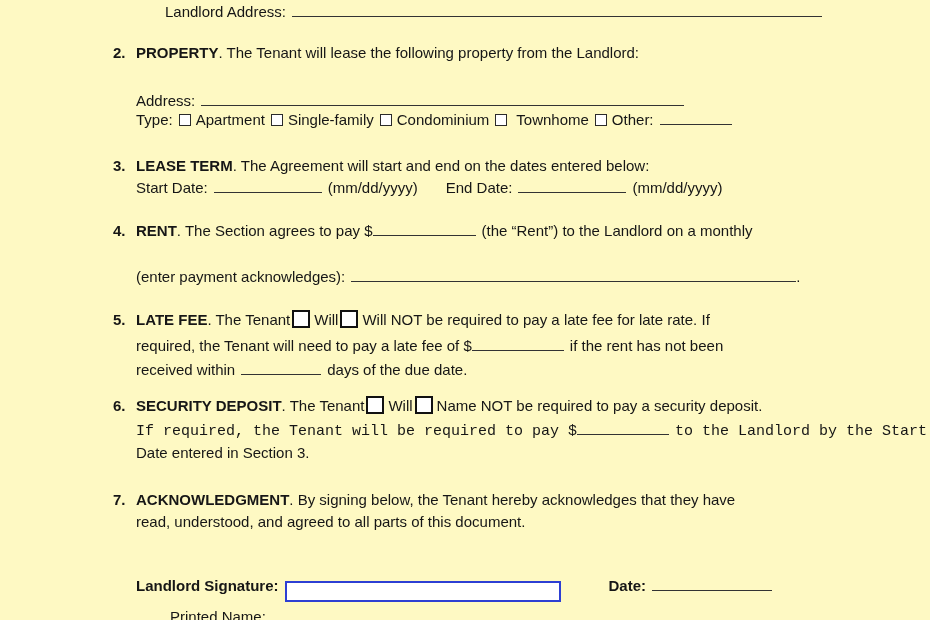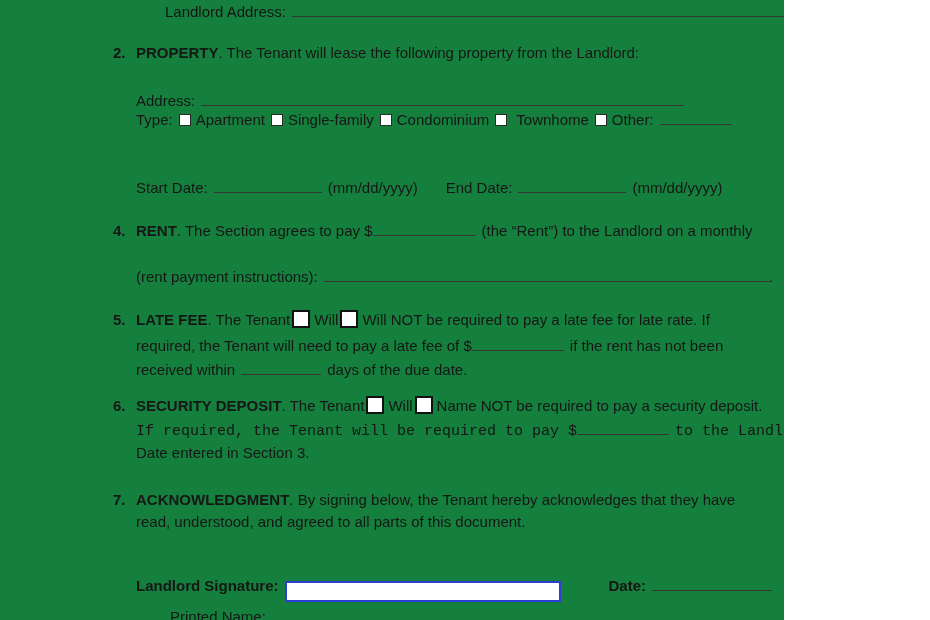--- a/index.html
+++ b/index.html
@@ -1,17 +1,17 @@
 <!DOCTYPE html>
 <html><head>
 <meta charset="utf-8">
 <style>
   html,body { margin:0; padding:0; background:#ffffff; }
   .page {
-    position:relative; width:784px; height:620px; background:#15803d;
+    position:relative; width:930px; height:620px; background:#fef9c3;
     font-family:"Liberation Sans", sans-serif; font-size:15px; color:#161616;
     overflow:hidden;
   }
   .line { position:absolute; white-space:nowrap; line-height:20px; }
   .num  { font-weight:bold; display:inline-block; width:23px; }
   .bold { font-weight:bold; }
   .blank {
     display:inline-block; height:14px; vertical-align:baseline;
     border-bottom:1.5px solid #333333; margin-left:6px;
   }
@@ -48,29 +48,32 @@
   <div class="line" style="left:113px; top:43px;">
     <span class="num">2.</span><span class="bold">PROPERTY</span><span>. The Tenant will lease the following property from the Landlord:</span>
   </div>
   <div class="line" style="left:136px; top:110px;">
     <span>Type:</span><span class="cb-s"></span><span>Apartment</span><span class="cb-s"></span><span>Single-family</span><span class="cb-s"></span><span>Condominium</span><span class="cb-s" style="margin-right:9px;"></span><span>Townhome</span><span class="cb-s"></span><span>Other:</span><span class="blank" style="width:72px;"></span>
   </div>
   <div class="line" style="left:136px; top:91px;">
     <span>Address:</span><span class="blank" style="width:483px;"></span>
   </div>
 
+  <div class="line" style="left:113px; top:156px;">
+    <span class="num">3.</span><span class="bold">LEASE TERM</span><span>. The Agreement will start and end on the dates entered below:</span>
+  </div>
   <div class="line" style="left:136px; top:178px;">
     <span>Start Date:</span><span class="blank" style="width:108px; margin-right:6px;"></span><span>(mm/dd/yyyy)</span><span class="gap-end">End Date:</span><span class="blank" style="width:108px; margin-right:6px;"></span><span>(mm/dd/yyyy)</span>
   </div>
 
   <div class="line" style="left:113px; top:221px;">
     <span class="num">4.</span><span class="bold">RENT</span><span>. The Section agrees to pay $</span><span class="blank nolead" style="width:103px; margin-right:6px;"></span><span>(the “Rent”) to the Landlord on a monthly</span>
   </div>
   <div class="line" style="left:136px; top:267px;">
-    <span>(rent payment instructions):</span><span class="blank" style="width:445px;"></span><span>.</span>
+    <span>(enter payment acknowledges):</span><span class="blank" style="width:445px;"></span><span>.</span>
   </div>
 
   <div class="line" style="left:113px; top:310px;">
     <span class="num">5.</span><span class="bold">LATE FEE</span><span>. The Tenant</span><span class="cb-l"></span><span>Will</span><span class="cb-l"></span><span>Will NOT be required to pay a late fee for late rate. If</span>
   </div>
   <div class="line" style="left:136px; top:360px;">
     <span>received within</span><span class="blank" style="width:80px; margin-right:6px;"></span><span>days of the due date.</span>
   </div>
   <div class="line" style="left:136px; top:336px;">
     <span>required, the Tenant will need to pay a late fee of $</span><span class="blank nolead" style="width:92px; margin-right:6px;"></span><span>if the rent has not been</span>

